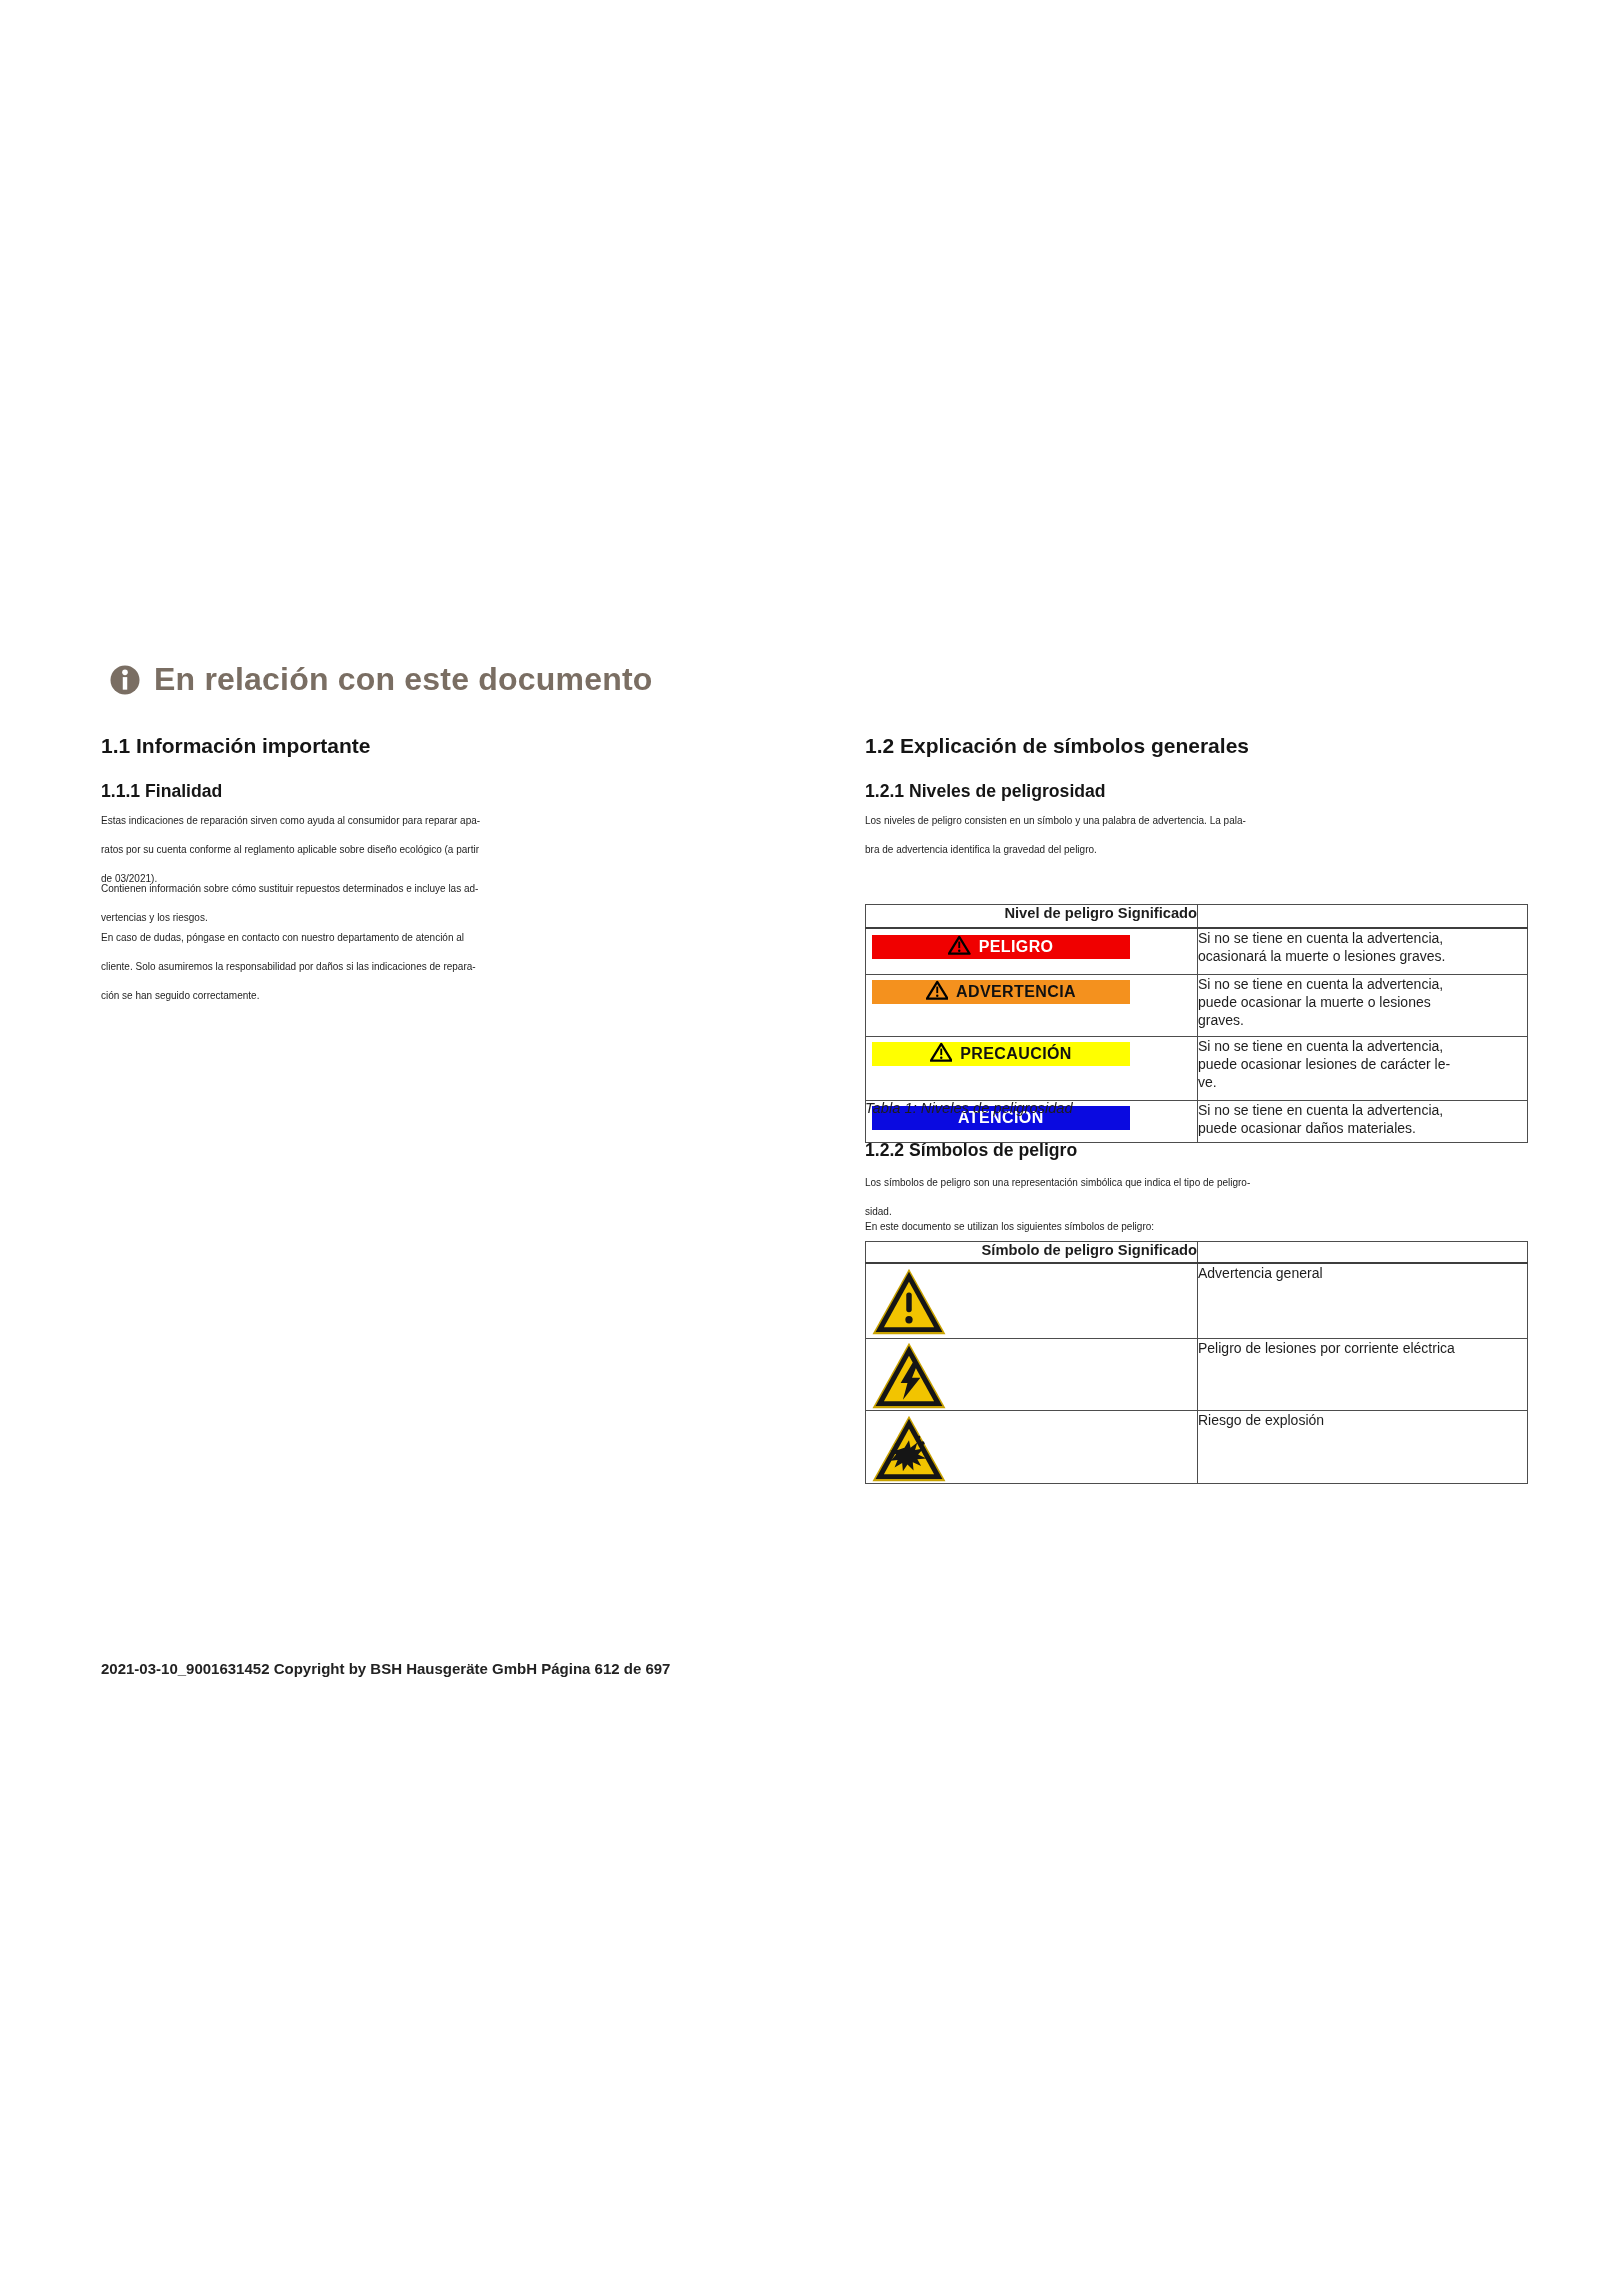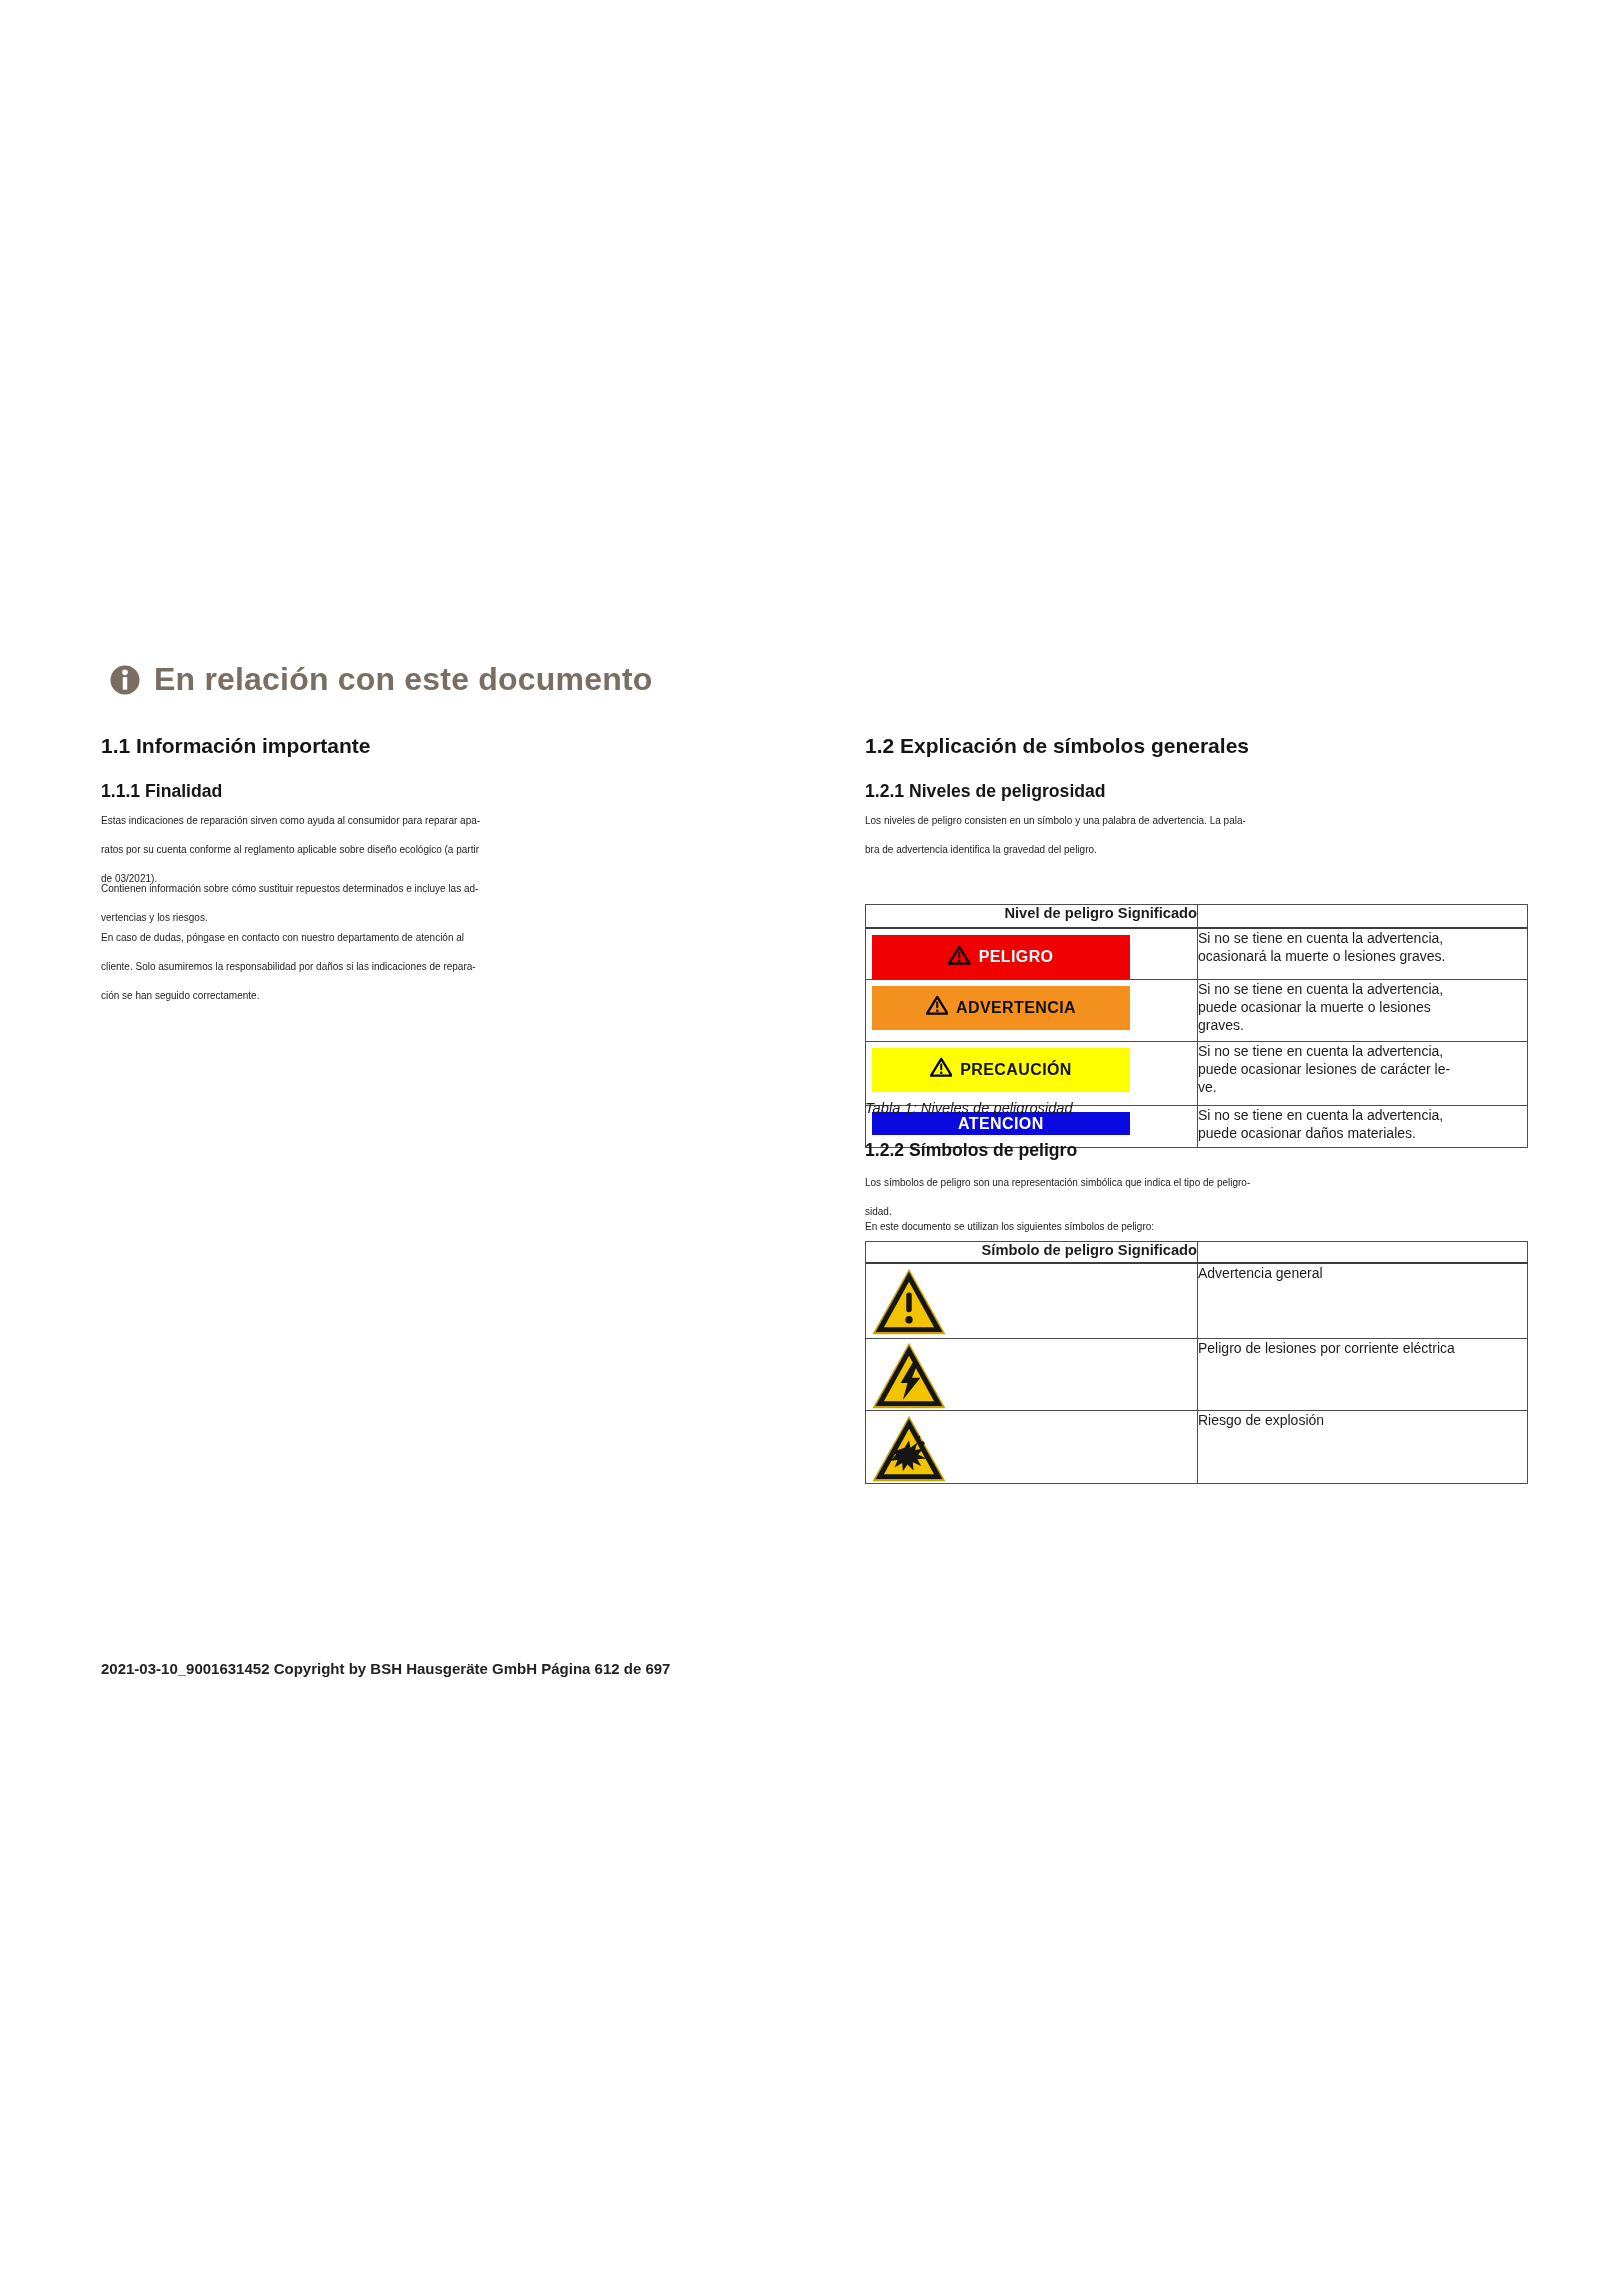--- a/index.html
+++ b/index.html
@@ -19,21 +19,21 @@
   .caption{font-size:14.7px;font-style:italic;color:#1d1d1d;}
 
   
   table.sig{border-collapse:collapse;table-layout:fixed;width:663px;}
   table.sig td{border:1.5px solid #4d4d4d;vertical-align:top;padding:0;overflow:hidden;}
   table.sig tr.head td{border-bottom:2.9px solid #3d3d3d;}
   td.hcell{font-size:14.7px;font-weight:bold;text-align:right;padding:2px 9.8px 0 0;}
   td.meaning{font-size:14px;line-height:18px;padding:2.9px 7.8px 0 9.8px;white-space:pre-line;}
 
   
-  .badge{width:258px;height:44px;margin:5.9px 0 0 5.9px;display:flex;align-items:center;justify-content:center;gap:7.8px;}
+  .badge{width:258px;height:24px;margin:5.9px 0 0 5.9px;display:flex;align-items:center;justify-content:center;gap:7.8px;}
   .badge .blabel{font-size:16px;font-weight:bold;letter-spacing:0.4px;}
   .badge.peligro{background:#f00000;}
   .badge.peligro .blabel{color:#ffffff;}
   .badge.advertencia{background:#f4911e;}
   .badge.advertencia .blabel{color:#111111;}
   .badge.precaucion{background:#ffff00;}
   .badge.precaucion .blabel{color:#111111;}
   .badge.atencion{background:#0a0ae0;height:23.5px;}
   .badge.atencion .blabel{color:#ffffff;}
 

